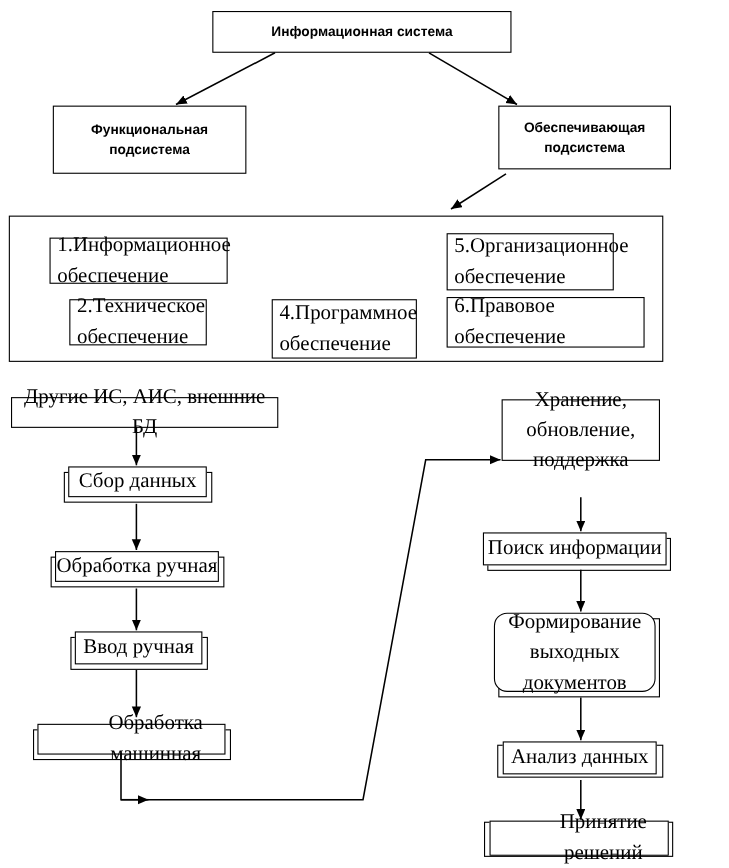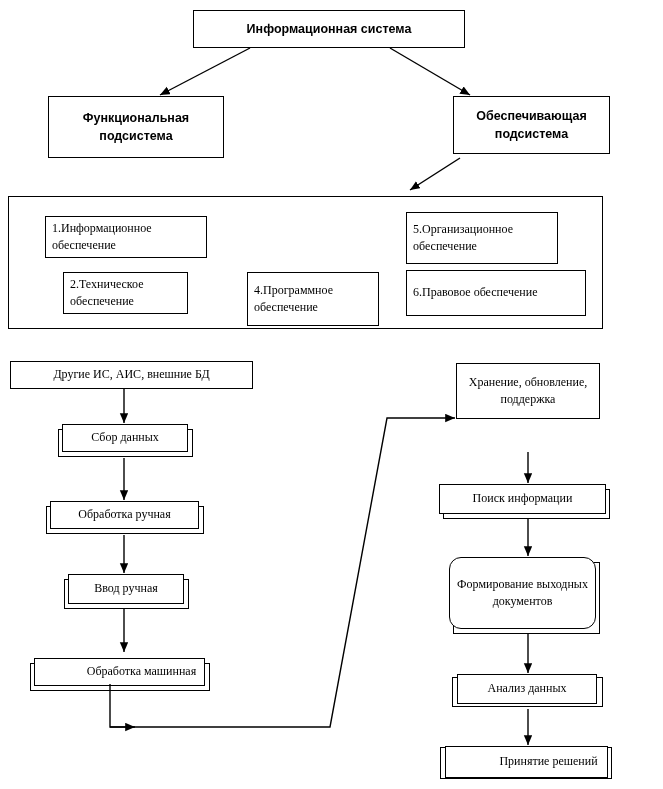--- a/index.html
+++ b/index.html
@@ -21,21 +21,21 @@
   .box {
     position: absolute;
     box-sizing: border-box;
     border: 1px solid #000000;
     background: #ffffff;
     display: flex;
     align-items: center;
     justify-content: center;
     text-align: center;
     line-height: 1.45;
-    font-size: 12px;
+    font-size: 19px;
     z-index: 3;
   }
   .box.bold {
     font-family: "Liberation Sans", sans-serif;
     font-weight: bold;
     font-size: 12.5px;
   }
   .box.left {
     justify-content: flex-start;
     text-align: left;

